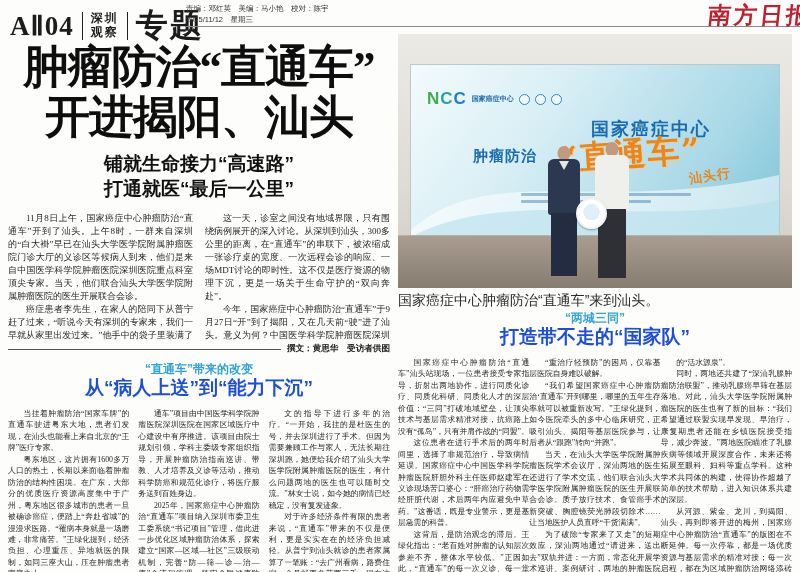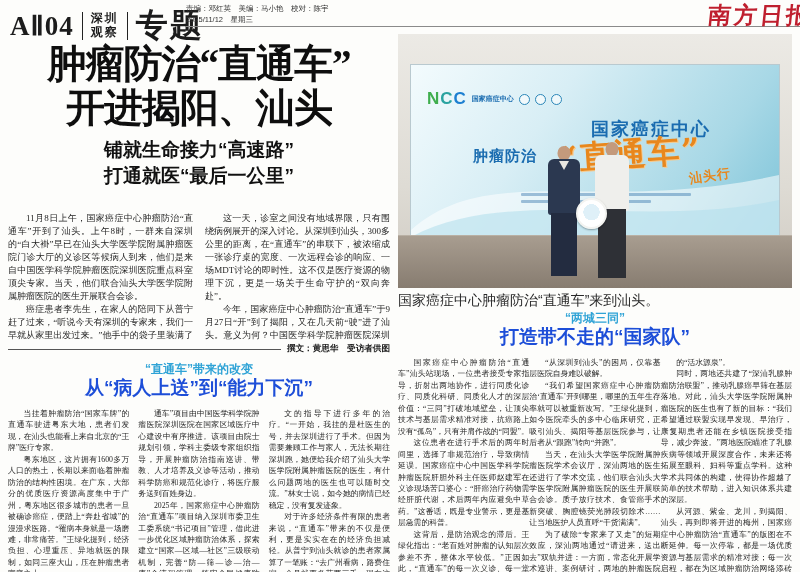--- a/index.html
+++ b/index.html
@@ -16,21 +16,21 @@
   .sec-small{display:flex;flex-direction:column;font-family:"Liberation Sans",sans-serif;
     font-weight:700;font-size:12px;line-height:1.15;letter-spacing:2px;}
   .sec-big{font-size:32px;font-weight:900;font-family:"Liberation Sans",sans-serif;letter-spacing:2px;}
   .credits{position:absolute;left:186px;top:3px;font-family:"Liberation Sans",sans-serif;
     font-size:7.5px;color:#333;line-height:1.5;}
   .header-rule{position:absolute;left:186px;right:6px;top:26px;height:1px;background:#8a8a8a;}
   .masthead{position:absolute;right:8px;top:0px;font-size:23px;font-weight:900;color:#bf1f2e;
     font-family:"DejaVu Serif",serif;letter-spacing:3px;transform:skewX(-6deg);}
   
   .headline{position:absolute;left:6px;top:42px;width:386px;text-align:center;}
-  .headline .h1{font-size:39px;line-height:1.12;font-weight:900;letter-spacing:-1px;color:#0e0e0e;}
+  .headline .h1{font-size:45px;line-height:1.12;font-weight:900;letter-spacing:-1px;color:#0e0e0e;}
   .subhead{margin-top:8px;font-family:"Liberation Sans",sans-serif;font-weight:700;
     font-size:19px;line-height:1.35;color:#111;}
   
   .cols{display:flex;overflow:hidden;}
   .col{flex:1;text-align:justify;color:#1f1f1f;}
   .para{margin:0;text-indent:2em;}
   .lead-cols{position:absolute;left:8px;top:212px;width:382px;height:128px;gap:12px;}
   .lead-cols .col{font-size:9px;line-height:1.44;}
   .byline-row{position:absolute;left:8px;top:343px;width:382px;display:flex;align-items:center;gap:6px;}
   .byline-rule{flex:1;border-top:1px solid #555;height:0;}
@@ -197,21 +197,21 @@
     <div class="kicker">“两城三同”</div>
     <div class="sec-title">打造带不走的“国家队”</div>
   </div>
   <div class="cols s2-cols">
     <div class="col">
         <p class="para">国家癌症中心肿瘤防治“直通车”汕头站现场，一位患者接受专家指导，折射出两地协作，进行同质化诊疗、同质化科研、同质化人才的深层价值：“三同”打破地域壁垒，让顶尖技术与基层需求精准对接，抗癌路上没有“孤岛”，只有并肩作战的“同盟”。</p>
         <p class="para">这位患者在进行手术后的两年时间里，选择了非规范治疗，导致病情延误。国家癌症中心中国医学科学院肿瘤医院肝胆外科主任医师赵建军在义诊现场苦口婆心：“肝癌治疗药物需经肝脏代谢，术后两年内应避免中草药。”这番话，既是专业警示，更是基层急需的科普。</p>
         <p class="para">这背后，是防治观念的滞后。王绿化指出：“老百姓对肿瘤的认知层次参差不齐，整体水平较低。”正因如此，“直通车”的每一次义诊、每一堂宣教课，都是在为患者家庭“扫盲”，为生命争取时间。</p>
       </div>
     <div class="col">
-        <p class="para">“从深圳到汕头”的困局，仅靠基层医院自身难以破解。</p>
+        <p class="para">“重治疗轻预防”的困局，仅靠基层医院自身难以破解。</p>
         <p class="para">“我们希望国家癌症中心肿瘤防治‘直通车’开到哪里，哪里的五年生存率就可以被重新改写。”王绿化提到，如今医院牵头的多中心临床研究，正吸引汕头、揭阳等基层医院参与，让后者从“跟跑”转向“并跑”。</p>
         <p class="para">当天，在汕头大学医学院附属肿瘤医院学术会议厅，深汕两地的医生还进行了学术交流，他们联合汕头大学医学院附属肿瘤医院的医生开展联合会诊。质子放疗技术、食管癌手术新突破、胸腔镜荧光肺段切除术……让当地医护人员直呼“干货满满”。</p>
         <p class="para">为了破除“专家来了又走”的短期效应，深汕两地通过“请进来，送出去”双轨并进：一方面，常态化开展学术巡讲、案例研讨，两地的肿瘤医院固定开展多学科会诊，深圳的专家医生通过远程平台实时参与；另一方面，接收汕头的青年医师进修深造。这种模式，让优质医疗资源不再是“流动的盛宴”，而是扎根基层</p>
       </div>
     <div class="col">
         <p class="para">的“活水源泉”。</p>
         <p class="para">同时，两地还共建了“深汕乳腺肿瘤防治联盟”，推动乳腺癌早筛在基层落地。对此，汕头大学医学院附属肿瘤医院的医生也有了新的目标：“我们希望通过联盟实现早发现、早治疗，康复期患者还能在乡镇医院接受指导，减少奔波。”两地医院瞄准了乳腺疾病等领域开展深度合作，未来还将拓展至眼科、妇科等重点学科。这种学术共同体的构建，使得协作超越了简单的技术帮助，进入知识体系共建的深层。</p>
         <p class="para">从河源、紫金、龙川，到揭阳、汕头，再到即将开进的梅州，国家癌症中心肿瘤防治“直通车”的版图在不断延伸。每一次停靠，都是一场优质资源与基层需求的精准对接；每一次启程，都在为区域肿瘤防治网络添砖加瓦。</p>
       </div>
   </div>

